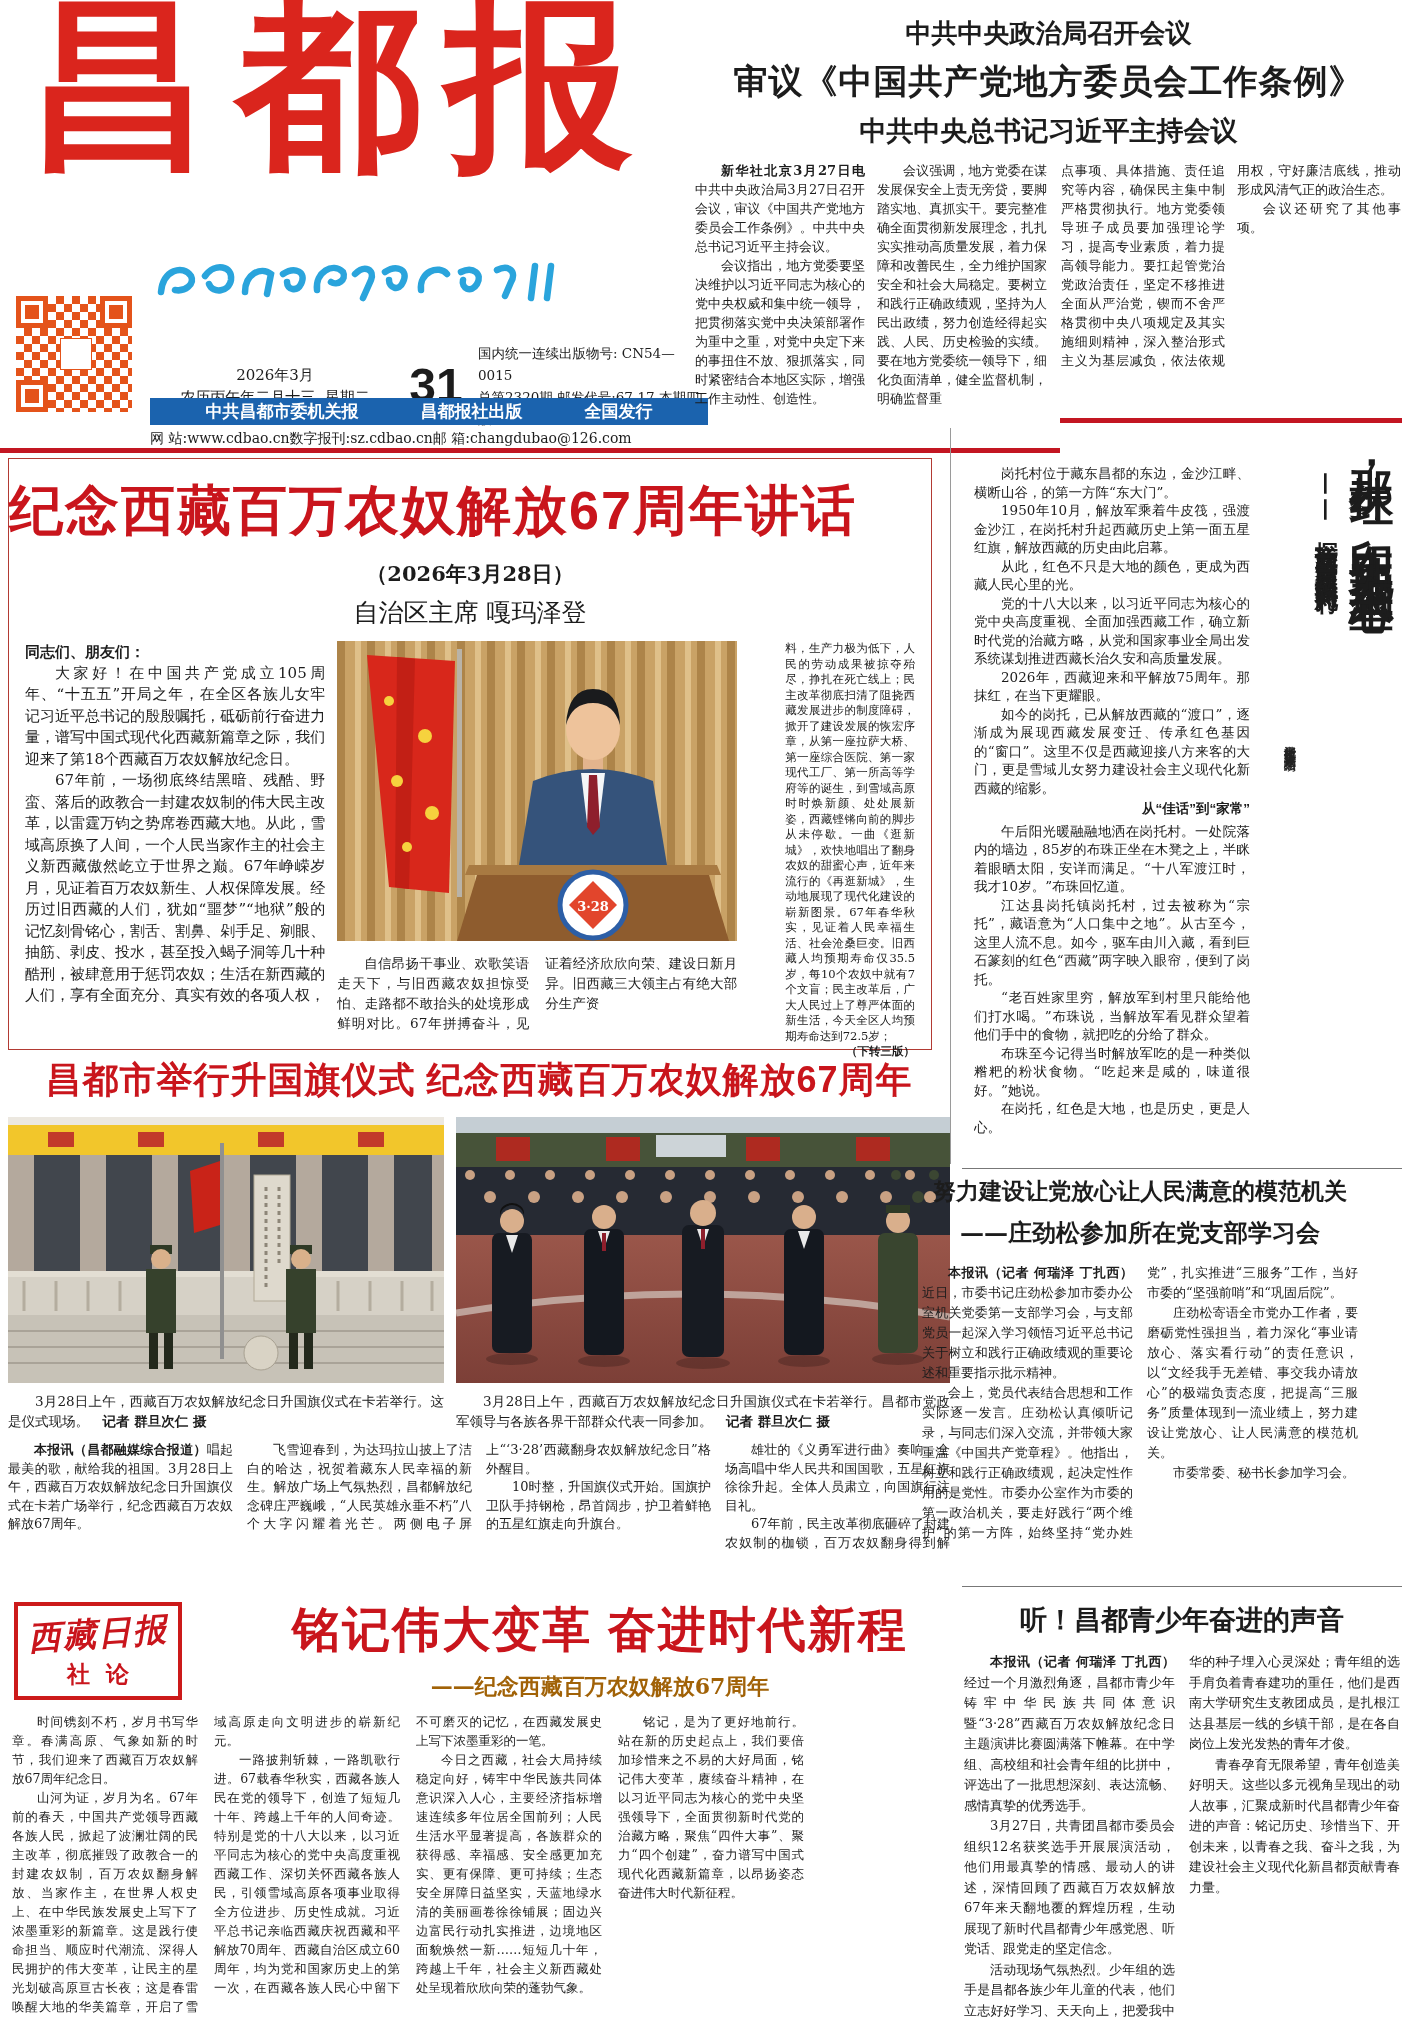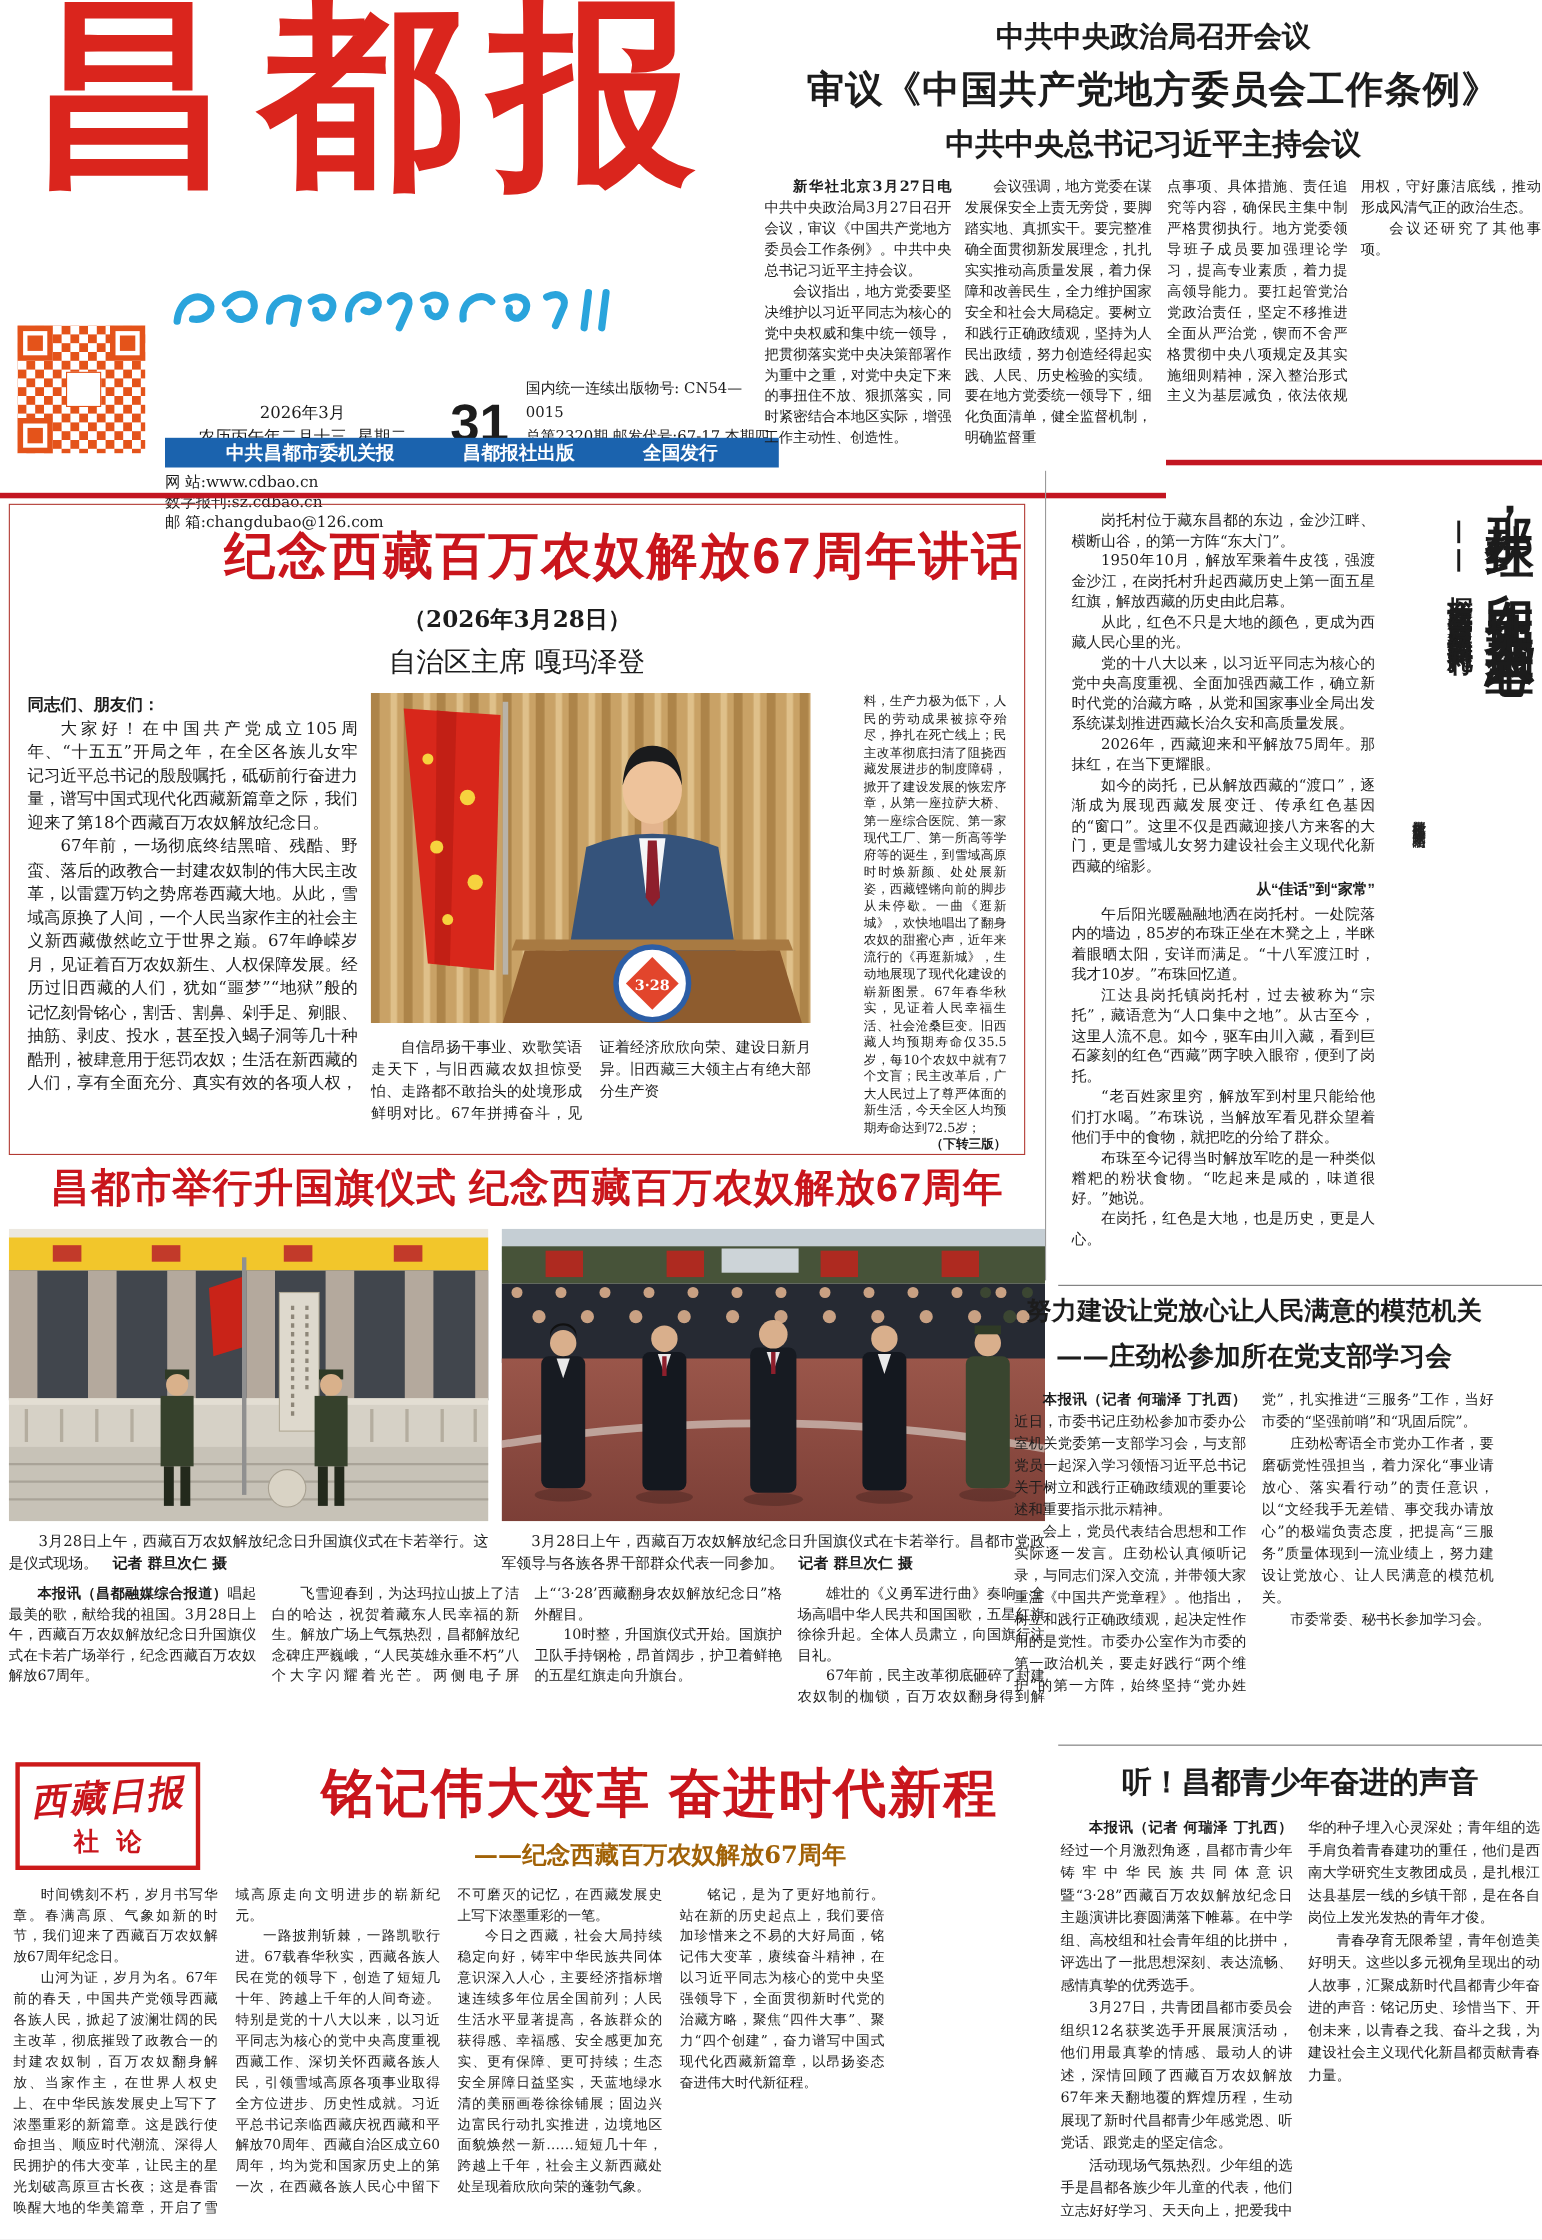--- a/index.html
+++ b/index.html
@@ -20,37 +20,37 @@
   .finder{position:absolute;width:32px;height:32px;border:5px solid #e4531a;background:#fff;box-sizing:border-box;}
   .finder i{position:absolute;inset:4px;background:#e4531a;display:block;}
   .f-tl{left:0;top:0}.f-tr{right:0;top:0}.f-bl{left:0;bottom:0}
   .qr-center{position:absolute;left:44px;top:42px;width:30px;height:30px;background:#fff;border:1px solid #e4531a;}
   .dateblock{position:absolute;left:150px;top:342px;width:556px;display:flex;align-items:center;}
   .date-left{width:250px;text-align:center;font-size:15px;line-height:22px;}
   .date-num{width:72px;text-align:center;font-size:48px;font-weight:900;line-height:50px;}
   .date-right{flex:1;font-size:13.5px;line-height:22px;padding-left:6px;}
   .orgbar{position:absolute;left:150px;top:398px;width:558px;height:27px;background:#1b63ae;color:#fff;
           display:flex;justify-content:center;gap:62px;font-size:17px;font-weight:bold;line-height:27px;}
-  .siteline{position:absolute;left:150px;top:430px;width:558px;display:flex;font-size:14px;flex-direction:column;}
+  .siteline{position:absolute;left:150px;top:430px;width:558px;display:flex;font-size:14px;}
   .redline{position:absolute;background:#c31622;}
   .rl-left{left:0;top:448px;width:1060px;height:5px;}
   .rl-right{left:1060px;top:418px;width:342px;height:5px;}
 
   
   .politburo{position:absolute;left:695px;top:8px;width:707px;}
   .pb-kicker{font-size:26px;font-weight:bold;text-align:center;margin-top:8px;}
   .pb-head{font-size:34px;font-weight:900;text-align:center;margin-top:8px;letter-spacing:1px;}
   .pb-sub{font-size:27px;font-weight:bold;text-align:center;margin-top:8px;}
   .pb-body{display:flex;gap:14px;margin-top:12px;font-size:13px;line-height:19px;}
   .pb-left{width:352px;height:280px;column-count:2;column-gap:12px;column-fill:auto;overflow:hidden;}
   .pb-right{width:340px;height:246px;column-count:2;column-gap:12px;column-fill:auto;overflow:hidden;}
 
   
   .speechbox{position:absolute;left:8px;top:458px;width:924px;height:592px;border:1px solid #b23a33;box-sizing:border-box;}
-  .sp-title{margin-top:16px;font-size:46px;color:#c9151c;font-weight:900;text-align:right;letter-spacing:2px;}
+  .sp-title{margin-top:16px;font-size:54px;color:#c9151c;font-weight:900;text-align:left;letter-spacing:2px;}
   .sp-date{font-size:21px;font-weight:bold;text-align:center;margin-top:12px;}
   .sp-speaker{font-size:25px;text-align:center;margin-top:8px;}
   .sp-body{display:flex;padding:12px 16px 0;gap:12px;}
   .sp-c1{width:324px;font-size:15px;line-height:21.5px;}
   .sp-c1 .salute{font-weight:bold;text-indent:0;font-family:"Liberation Sans",sans-serif;font-size:15px;}
   .sp-mid{width:400px;}
   .sp-mini{column-count:2;column-gap:16px;font-size:13.5px;line-height:20px;margin-top:8px;height:88px;overflow:hidden;}
   .sp-c3{width:140px;font-size:11.5px;line-height:15.5px;margin-left:36px;}
 
   

